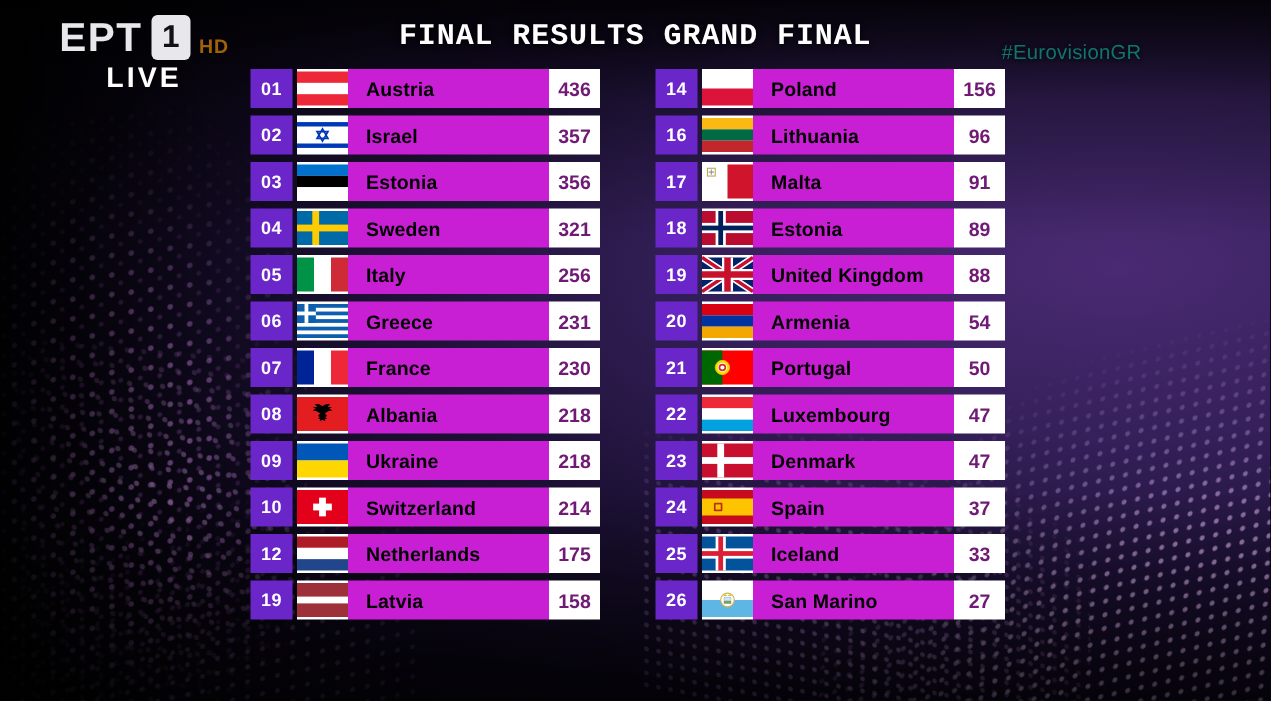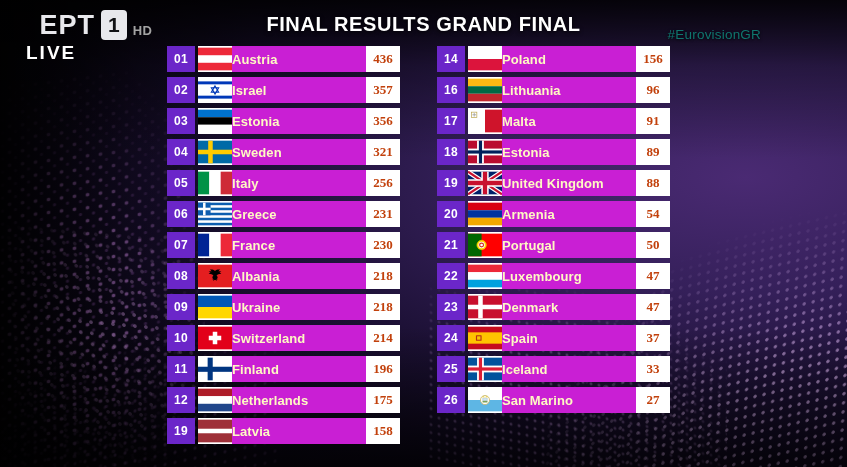--- a/index.html
+++ b/index.html
@@ -122,21 +122,21 @@
     transform: skewY(-12deg);
     opacity: 0.7;
   }
 
   
   .logo-block {
     position: absolute;
     left: 26px;
     top: 10px;
     width: 140px;
-    text-align: left;
+    text-align: center;
     user-select: none;
   }
 
   .logo-row {
     display: flex;
     align-items: center;
     justify-content: center;
     gap: 6px;
   }
 
@@ -155,21 +155,21 @@
     font-size: 21px;
     font-weight: bold;
     line-height: 1;
     padding: 4px 7px 5px 7px;
     border-radius: 4px;
   }
 
   .logo-hd {
     font-size: 13px;
     font-weight: bold;
-    color: #a3a3a3;
+    color: #a16207;
     letter-spacing: 0.5px;
     align-self: flex-end;
     padding-bottom: 2px;
   }
 
   .logo-live {
     margin-top: 2px;
     font-size: 19px;
     font-weight: bold;
     letter-spacing: 2px;
@@ -180,20 +180,21 @@
     position: absolute;
     left: 0;
     right: 0;
     top: 13px;
     text-align: center;
     font-size: 20px;
     font-weight: bold;
     letter-spacing: 0.6px;
     color: #ffffff;
     text-shadow: 0 1px 4px rgba(0,0,0,0.9);
+    font-family: Liberation Mono, monospace;
   }
 
   .hashtag {
     position: absolute;
     right: 86px;
     top: 27px;
     font-size: 13.5px;
     color: #0f766e;
     letter-spacing: 0.2px;
     text-shadow: 0 1px 3px rgba(0,0,0,0.9);
@@ -243,42 +244,41 @@
     overflow: hidden;
     position: relative;
     background: #ffffff;
   }
 
   .flag svg { display: block; width: 100%; height: 100%; }
 
   .country {
     flex: 1 1 auto;
     background: #c91fd4;
-    color: #fef9c3;
+    color: #000000;
     font-size: 13px;
     font-weight: bold;
     display: flex;
     align-items: center;
-    padding-left: 0;
+    padding-left: 12px;
     letter-spacing: 0.1px;
     white-space: nowrap;
     overflow: hidden;
   }
 
   .points {
     width: 34px;
     flex: 0 0 34px;
     background: #ffffff;
-    color: #c2410c;
+    color: #701a75;
     font-size: 13px;
     font-weight: bold;
     display: flex;
     align-items: center;
     justify-content: center;
-    font-family: Liberation Serif, serif;
   }
 </style>
 </head>
 <body>
 
 <div id="stage">
 
   <div class="bg-base"></div>
   <div class="bg-dots-left"></div>
   <div class="bg-dots-left2"></div>
@@ -426,32 +426,20 @@
             <svg viewBox="0 0 30 20">
               <rect width="30" height="20" fill="#e2001a"></rect>
               <rect x="13" y="4.5" width="4" height="11" fill="#fff"></rect>
               <rect x="9.5" y="8" width="11" height="4" fill="#fff"></rect>
             </svg>
           </div>
           <div class="country">Switzerland</div>
           <div class="points">214</div>
         </div>
         <div class="row">
-          <div class="rank">11</div>
-          <div class="flag">
-            <svg viewBox="0 0 30 20">
-              <rect width="30" height="20" fill="#fff"></rect>
-              <rect y="8" width="30" height="4.5" fill="#003580"></rect>
-              <rect x="8.5" width="4.5" height="20" fill="#003580"></rect>
-            </svg>
-          </div>
-          <div class="country">Finland</div>
-          <div class="points">196</div>
-        </div>
-        <div class="row">
           <div class="rank">12</div>
           <div class="flag">
             <svg viewBox="0 0 30 20">
               <rect width="30" height="6.67" fill="#ae1c28"></rect>
               <rect y="6.67" width="30" height="6.66" fill="#fff"></rect>
               <rect y="13.33" width="30" height="6.67" fill="#21468b"></rect>
             </svg>
           </div>
           <div class="country">Netherlands</div>
           <div class="points">175</div>

